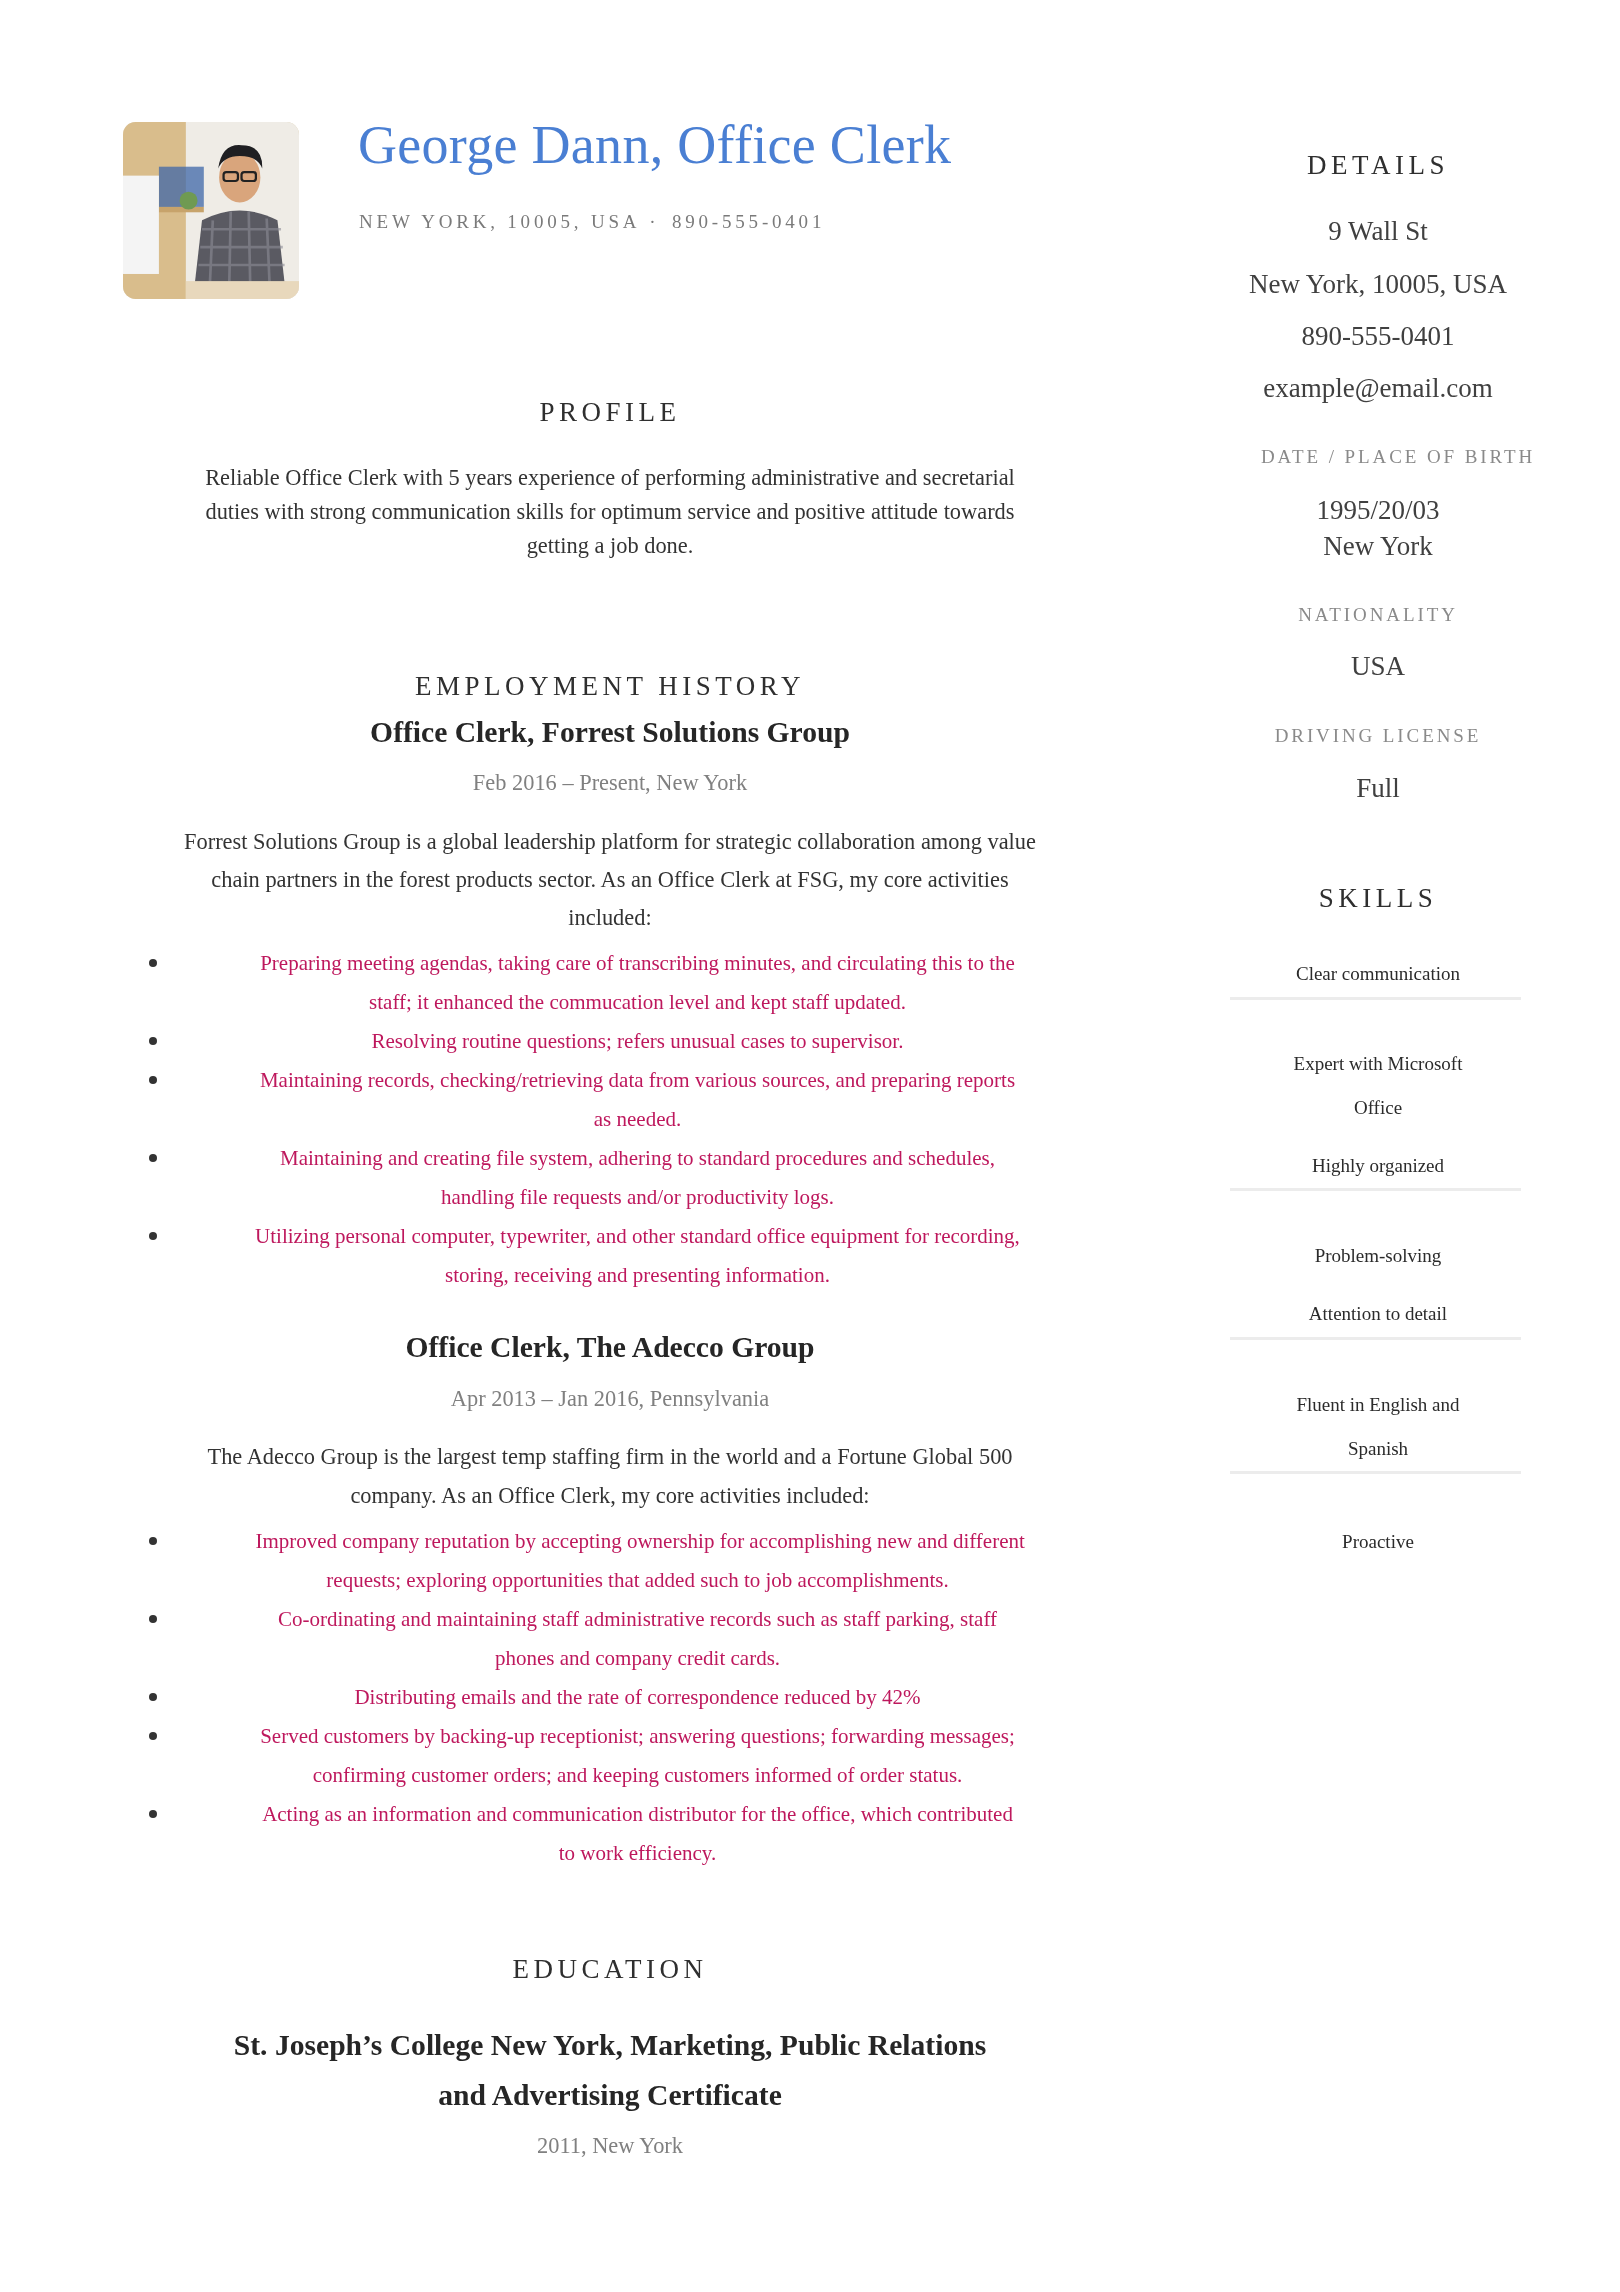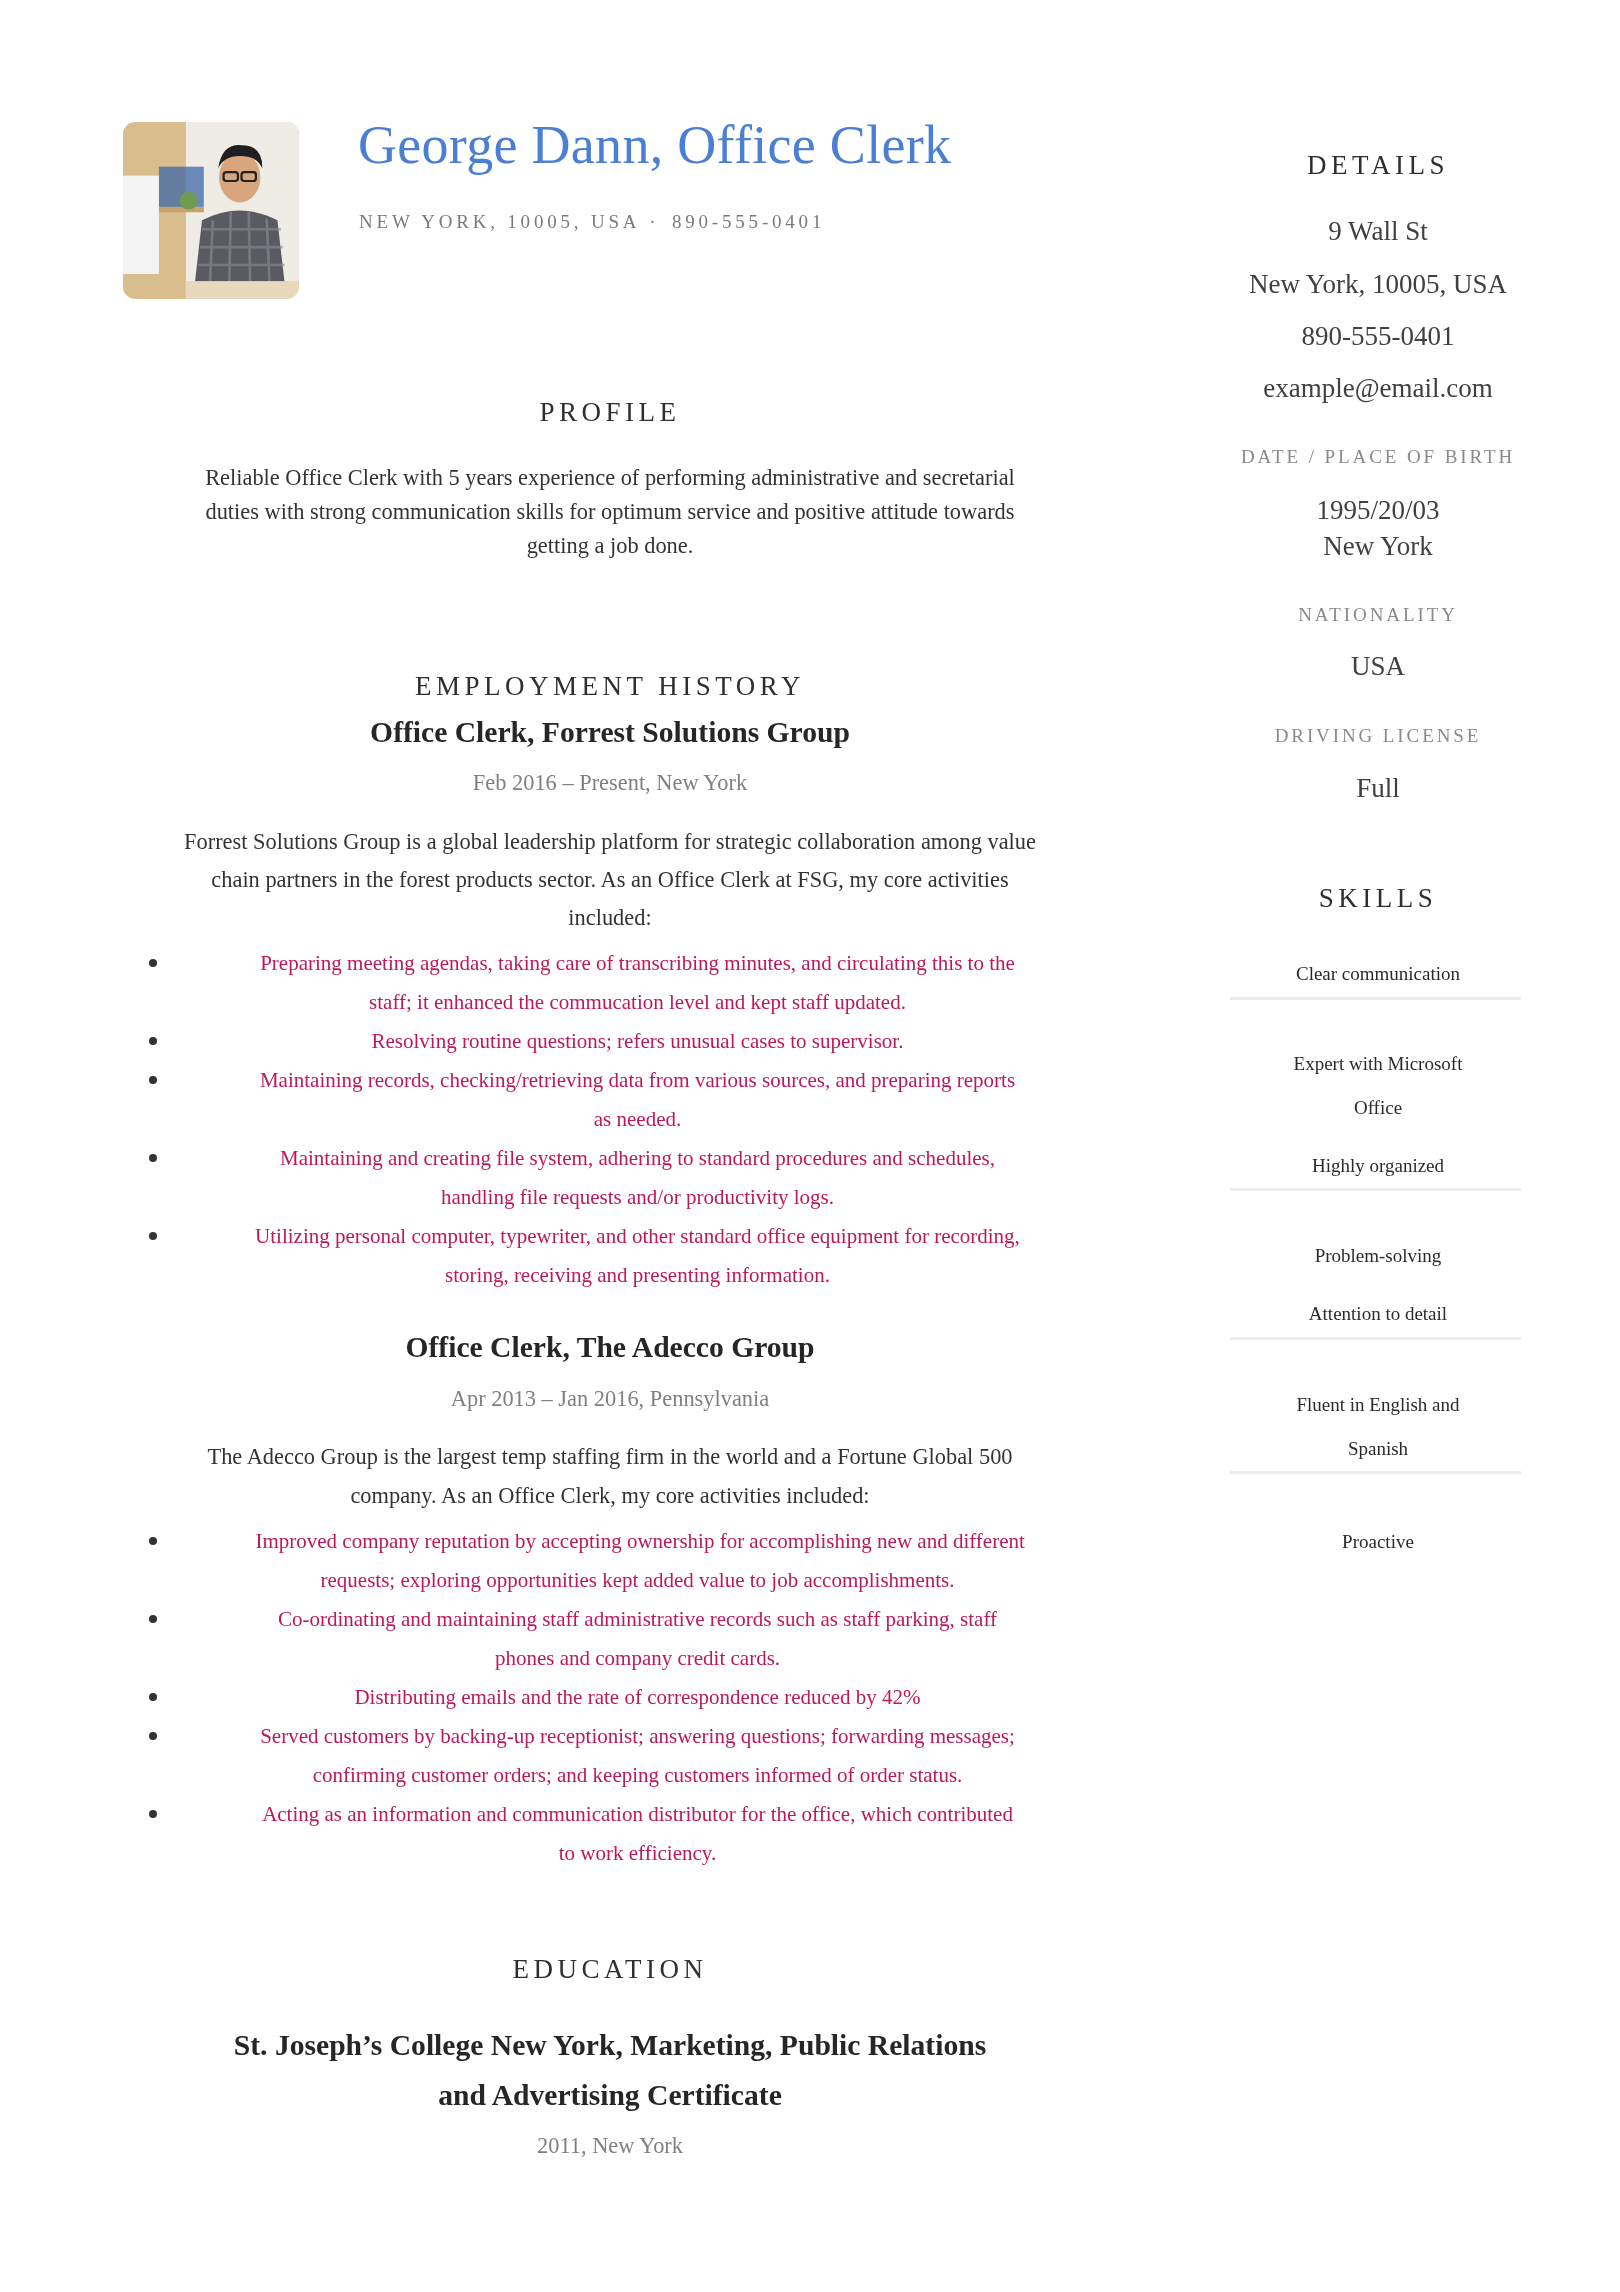--- a/index.html
+++ b/index.html
@@ -122,21 +122,21 @@
 <div class="abs main job-title" style="top:1328px;">Office Clerk, The Adecco Group</div>
 <div class="abs main job-date" style="top:1384px;">Apr 2013 – Jan 2016, Pennsylvania</div>
 <div class="abs main body-text" style="top:1437px; line-height:39px;">
   <div>The Adecco Group is the largest temp staffing firm in the world and a Fortune Global 500</div>
   <div>company. As an Office Clerk, my core activities included:</div>
 </div>
 <ul class="abs main bullets" style="top:1522px;">
   <li>
       <span class="dot"></span>
       <div style="white-space:pre;"> Improved company reputation by accepting ownership for accomplishing new and different</div>
-      <div>requests; exploring opportunities kept added value to job accomplishments.</div>
+      <div>requests; exploring opportunities that added such to job accomplishments.</div>
     </li>
   <li>
       <span class="dot"></span>
       <div>Co-ordinating and maintaining staff administrative records such as staff parking, staff</div>
       <div>phones and company credit cards.</div>
     </li>
   <li>
       <span class="dot"></span>
       <div>Distributing emails and the rate of correspondence reduced by 42%</div>
     </li>
@@ -158,21 +158,21 @@
   <div>and Advertising Certificate</div>
 </div>
 <div class="abs main job-date" style="top:2131px;">2011, New York</div>
 
 <div class="abs side section-title" style="top:147px;">DETAILS</div>
 <div class="abs side side-value" style="top:213px;">9 Wall St</div>
 <div class="abs side side-value" style="top:266px;">New York, 10005, USA</div>
 <div class="abs side side-value" style="top:318px;">890-555-0401</div>
 <div class="abs side side-value" style="top:370px;">example@email.com</div>
 
-<div class="abs side side-label" style="top:444px;">DATE / PLACE OF BIRTH</div>
+<div class="abs side side-label" style="top:444px;margin-left:20px;">DATE / PLACE OF BIRTH</div>
 <div class="abs side side-value" style="top:492px;">1995/20/03</div>
 <div class="abs side side-value" style="top:528px;">New York</div>
 
 <div class="abs side side-label" style="top:602px;">NATIONALITY</div>
 <div class="abs side side-value" style="top:648px;">USA</div>
 
 <div class="abs side side-label" style="top:723px;">DRIVING LICENSE</div>
 <div class="abs side side-value" style="top:770px;">Full</div>
 
 <div class="abs side section-title" style="top:880px;">SKILLS</div>

